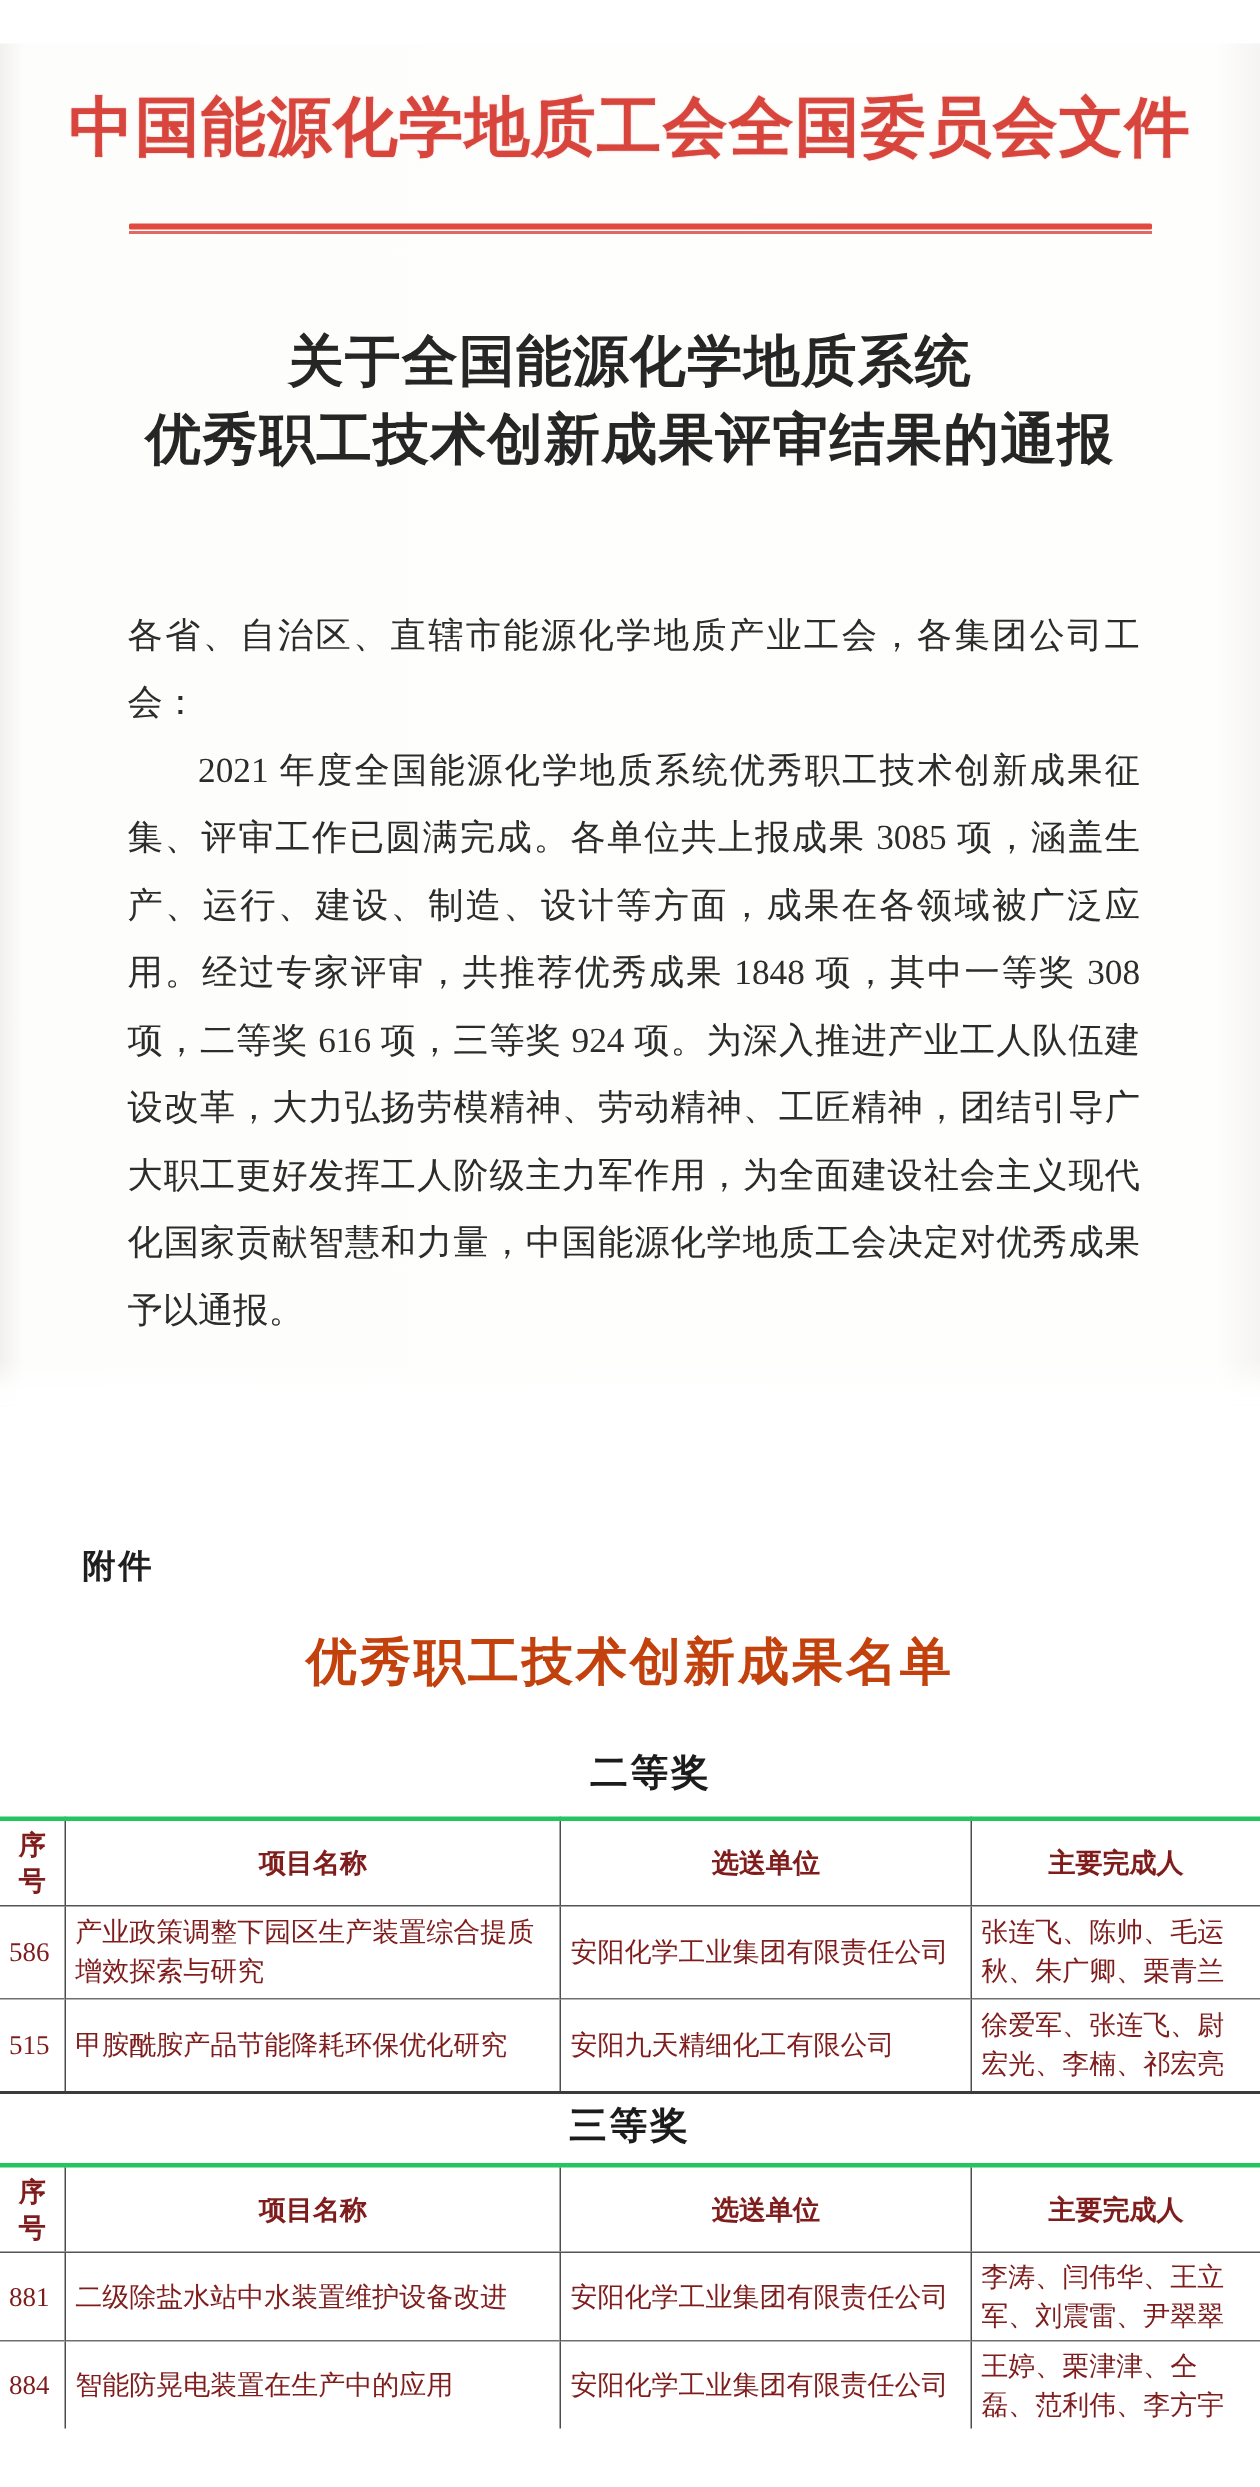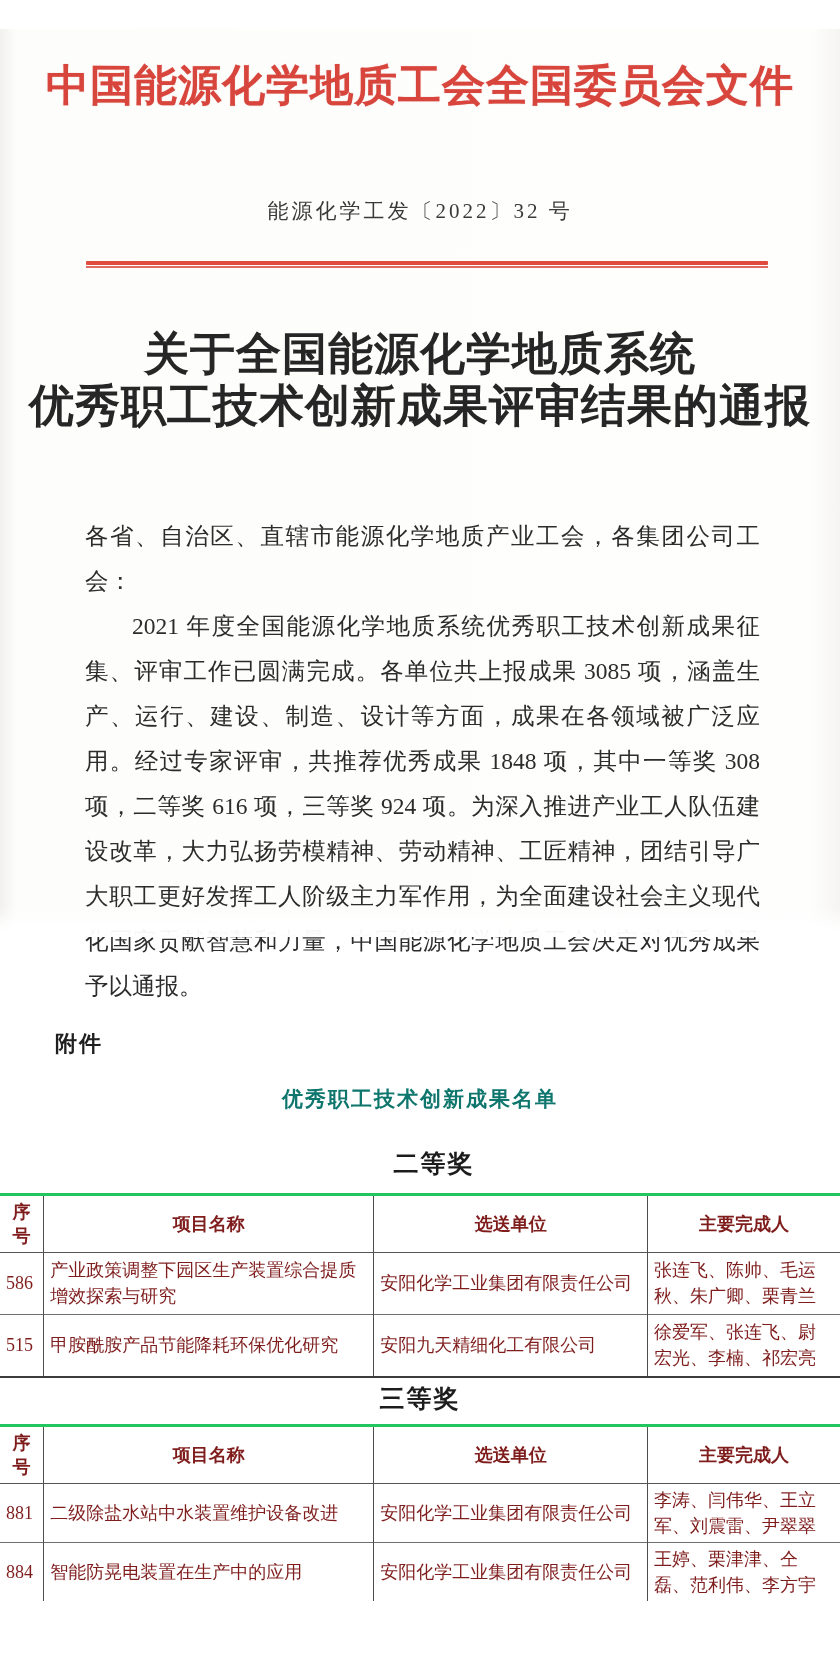--- a/index.html
+++ b/index.html
@@ -26,39 +26,39 @@
   }
   .doc-number{
     margin-top:84px;text-align:center;
     font-size:21px;letter-spacing:3px;color:#3a3a3a;
   }
   .red-rule{margin:36px 72px 0 86px;}
   .red-rule .bar{height:4px;background:#e14a3f;border-radius:1px;}
   .red-rule .thin{height:2px;background:#d8453c;margin-top:1px;opacity:.8;}
   .doc-title{
     margin-top:60px;text-align:center;
-    font-size:45px;font-weight:700;line-height:52px;color:#262626;
+    font-size:37px;font-weight:700;line-height:52px;color:#262626;
     letter-spacing:1px;
   }
   .doc-body{
     margin:82px 80px 0 85px;
     font-size:23.5px;line-height:45px;text-align:justify;
     color:#2c2c2c;
   }
   .doc-body p{margin:0;}
   .doc-body .indent{text-indent:2em;}
   
   .page2{padding-top:92px;background:#ffffff;}
   .attach-label{
     margin-left:55px;font-size:22px;font-weight:700;color:#1f1f1f;
     font-family:"Liberation Sans", sans-serif;letter-spacing:2px;
   }
   .list-title{
     margin-top:26px;text-align:center;
-    font-size:21px;font-weight:800;letter-spacing:2px;color:#0f766e;
+    font-size:34px;font-weight:800;letter-spacing:2px;color:#c2410c;
     font-family:"Liberation Sans", sans-serif;
   }
   .prize-heading{
     text-align:center;font-size:25px;font-weight:700;letter-spacing:2px;
     color:#1c1c1c;font-family:"Liberation Sans", sans-serif;
   }
   .prize-heading.second{margin-top:34px;padding-left:28px;}
   .prize-heading.third{margin-top:4px;}
   table.award{
     width:100%;border-collapse:collapse;table-layout:fixed;
@@ -84,21 +84,20 @@
   td.people{text-align:left;padding-left:10px;padding-right:4px;}
   tr.h58 td{height:55px;}
   tr.h55 td{height:52px;}
   tr.h48 td{height:45px;}
 </style>
 </head>
 <body>
 
 <section class="page1">
   <h1 class="masthead">中国能源化学地质工会全国委员会文件</h1>
-  <div class="doc-number">能源化学工发〔2022〕32 号</div>
   <div class="red-rule">
     <div class="bar"></div>
     <div class="thin"></div>
   </div>
   <div class="doc-title">
     <div>关于全国能源化学地质系统</div>
     <div>优秀职工技术创新成果评审结果的通报</div>
   </div>
   <div class="doc-body">
     <p>各省、自治区、直辖市能源化学地质产业工会，各集团公司工会：</p>

